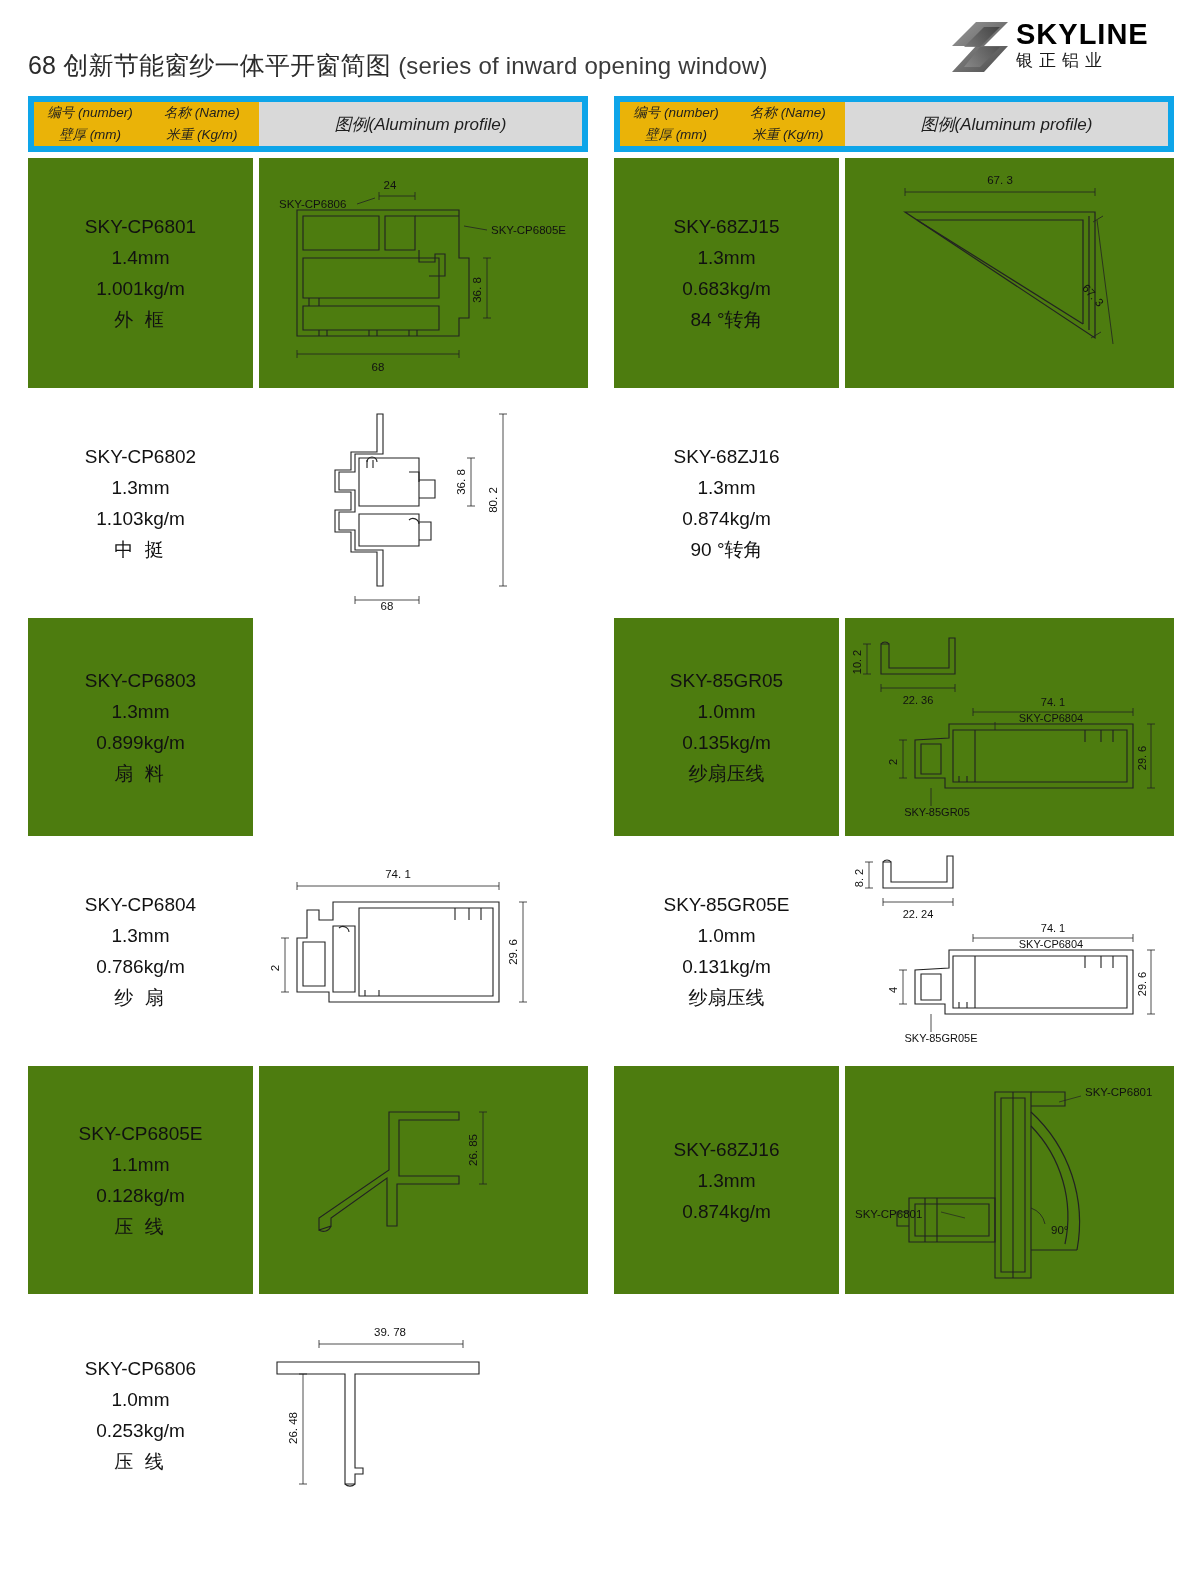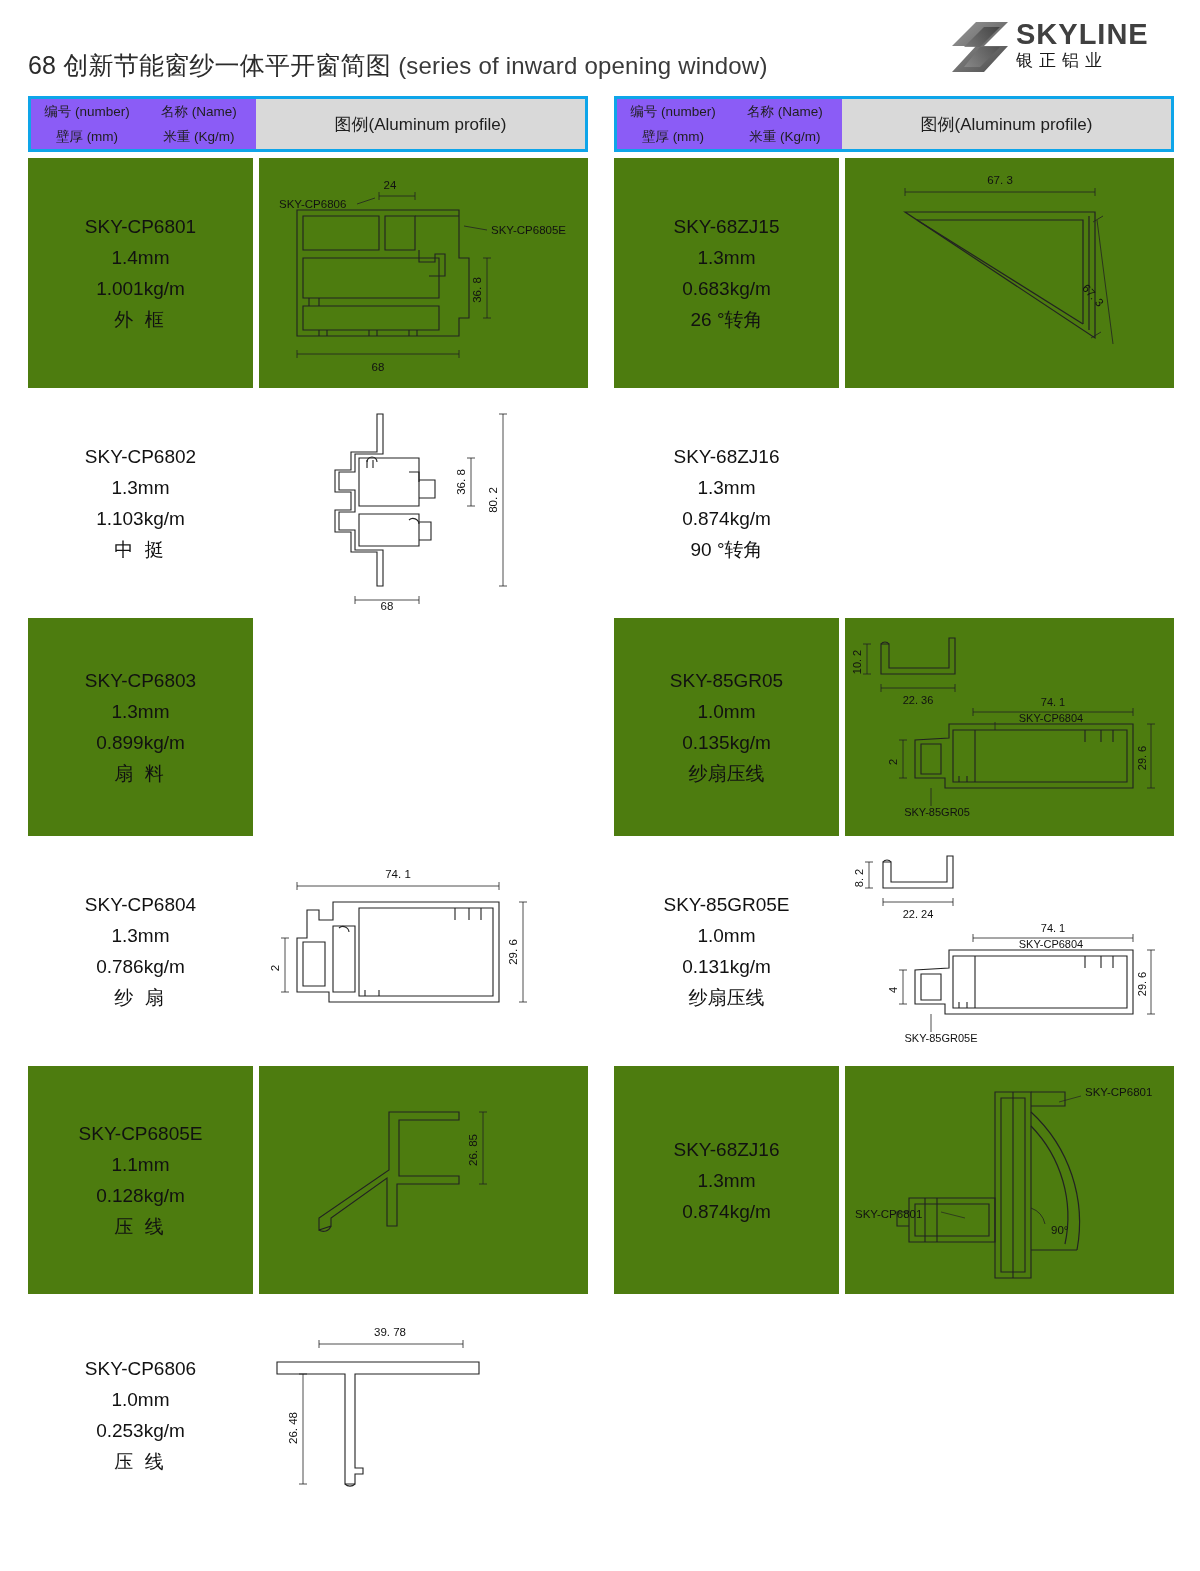--- a/index.html
+++ b/index.html
@@ -45,21 +45,21 @@
   }
   .logo-text {
     position: absolute;
     left: 66px; top: 0px;
     width: 166px;
   }
   .logo-name {
     font-size: 29px;
     font-weight: bold;
     letter-spacing: 1px;
-    color: #404040;
+    color: #000000;
     line-height: 32px;
   }
   .logo-sub {
     font-size: 17px;
     letter-spacing: 6px;
     color: #1a1a1a;
     line-height: 22px;
   }
   
   .grid {
@@ -72,22 +72,23 @@
     top: 0;
     width: 560px;
   }
   .col-left { left: 0; }
   .col-right { left: 586px; }
 
   .thead {
     display: flex;
     width: 560px;
     height: 56px;
-    background: #8b5cf6;
-    border: 3px solid #0ea5e9;
+    background: #eab308;
+    border: 6px solid #0ea5e9;
+    font-style: italic;
   }
   .th-left {
     width: 225px;
     display: flex;
     flex-direction: column;
   }
   .th-row {
     display: flex;
     height: 28px;
   }
@@ -372,21 +373,21 @@
           </div>
         </div>
         <div class="th-right">图例(Aluminum profile)</div>
       </div>
 
       <div class="row shaded" style="height:230px">
         <div class="cell-info">
           <div>SKY-68ZJ15</div>
           <div>1.3mm</div>
           <div>0.683kg/m</div>
-          <div>26 °转角</div>
+          <div>84 °转角</div>
         </div>
         <div class="cell-fig">
           <svg viewBox="0 0 329 230">
             <g fill="none" stroke="#222" stroke-width="1.2">
               <path d="M60 54 L250 54 L250 180 L60 54 Z"></path>
               <path d="M72 62 L238 62 L238 166"></path>
               <path d="M238 166 L72 62"></path>
               <path d="M244 58 L244 172"></path>
             </g>
             <g fill="none" stroke="#222" stroke-width="0.8">

